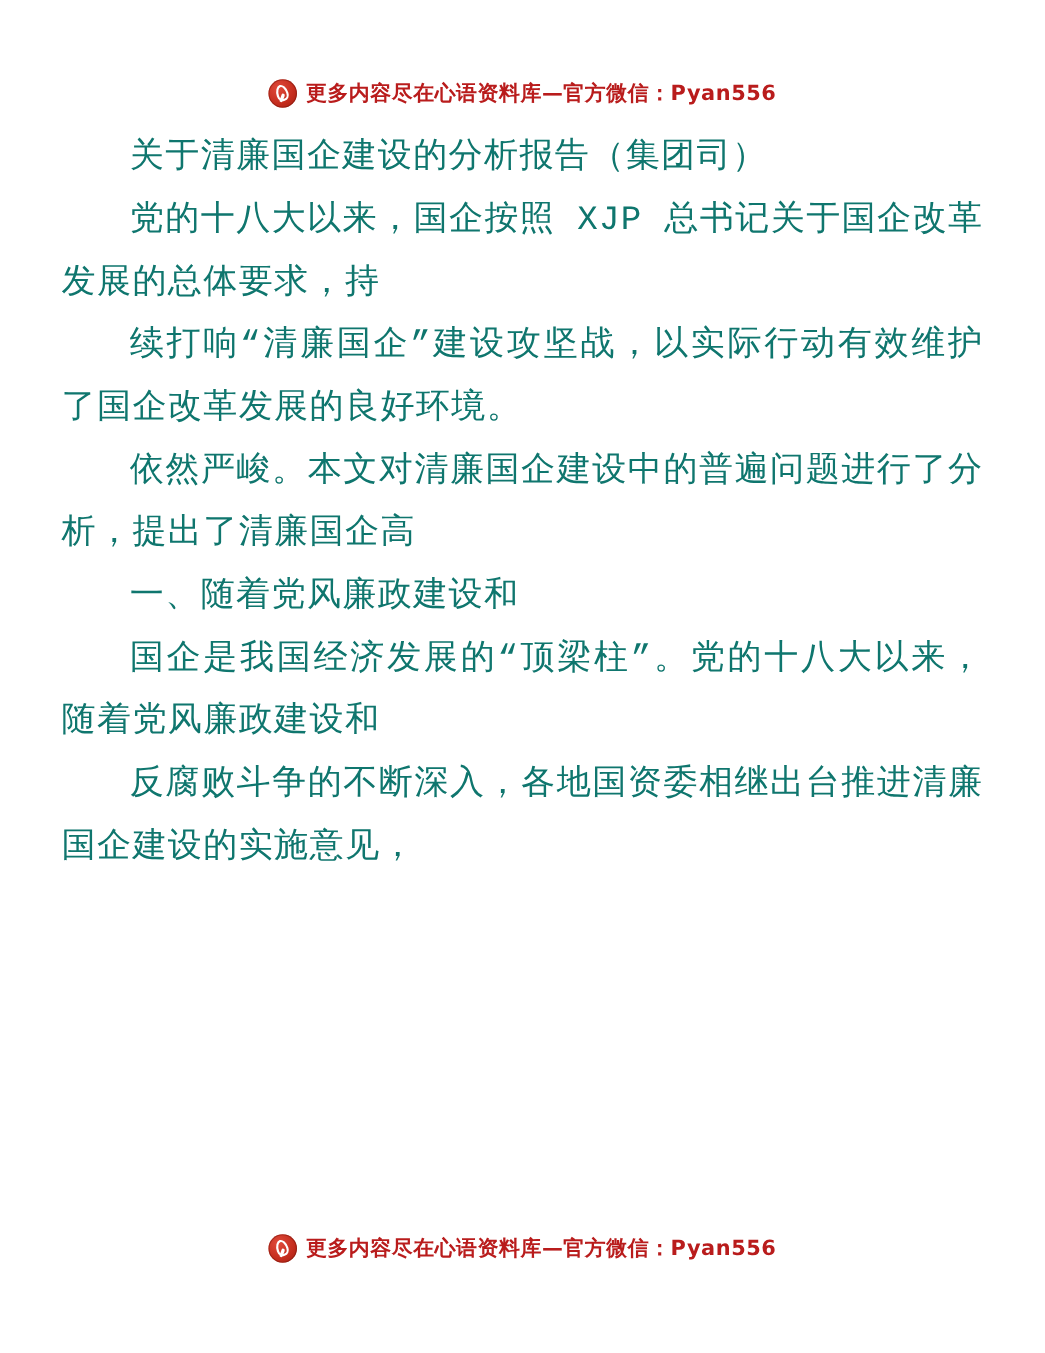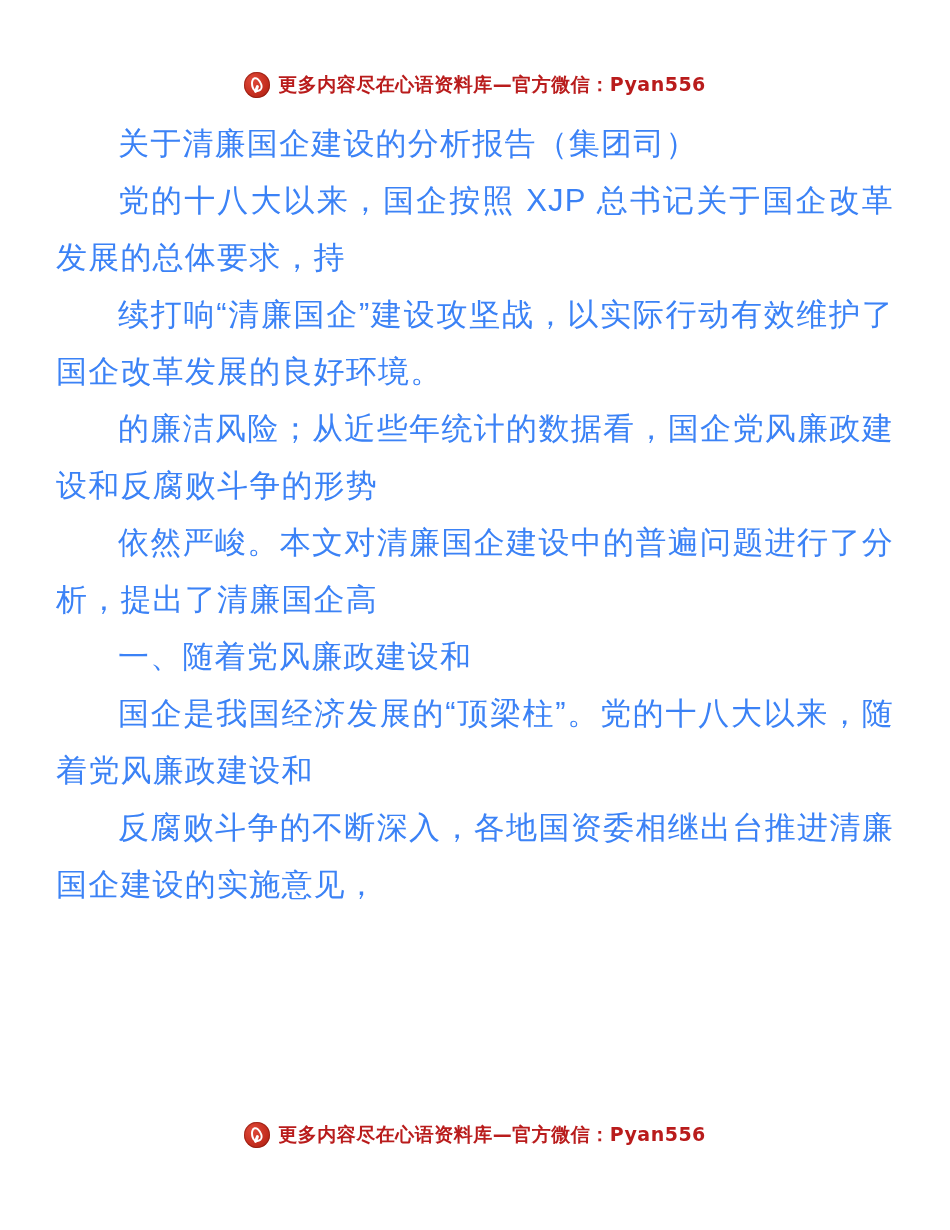--- a/index.html
+++ b/index.html
@@ -90,42 +90,41 @@
     right: 56px;
   }
   .para {
     font-size: 31px;
     line-height: 57px;
     letter-spacing: 1.2px;
     text-indent: 2em;
     margin: 0 0 0 0;
     text-align: justify;
     text-justify: inter-ideograph;
-    color: #3b82f6;
-    font-family: Liberation Sans, sans-serif;
+    color: #0f766e;
+    font-family: Liberation Mono, monospace;
   }
   .para.first {
     text-indent: 2em;
   }
 </style>
 </head>
 <body>
 
 <div class="page">
 
   <div class="watermark top">
     <span class="wm-logo"></span>
     <span class="wm-text">更多内容尽在心语资料库—官方微信：Pyan556</span>
   </div>
 
   <div class="doc">
     <p class="para first">关于清廉国企建设的分析报告（集团司）</p>
     <p class="para">党的十八大以来，国企按照 XJP 总书记关于国企改革发展的总体要求，持</p>
     <p class="para">续打响“清廉国企”建设攻坚战，以实际行动有效维护了国企改革发展的良好环境。</p>
-    <p class="para">的廉洁风险；从近些年统计的数据看，国企党风廉政建设和反腐败斗争的形势</p>
     <p class="para">依然严峻。本文对清廉国企建设中的普遍问题进行了分析，提出了清廉国企高</p>
     <p class="para">一、随着党风廉政建设和</p>
     <p class="para">国企是我国经济发展的“顶梁柱”。党的十八大以来，随着党风廉政建设和</p>
     <p class="para">反腐败斗争的不断深入，各地国资委相继出台推进清廉国企建设的实施意见，</p>
   </div>
 
   <div class="watermark bottom">
     <span class="wm-logo"></span>
     <span class="wm-text">更多内容尽在心语资料库—官方微信：Pyan556</span>
   </div>

